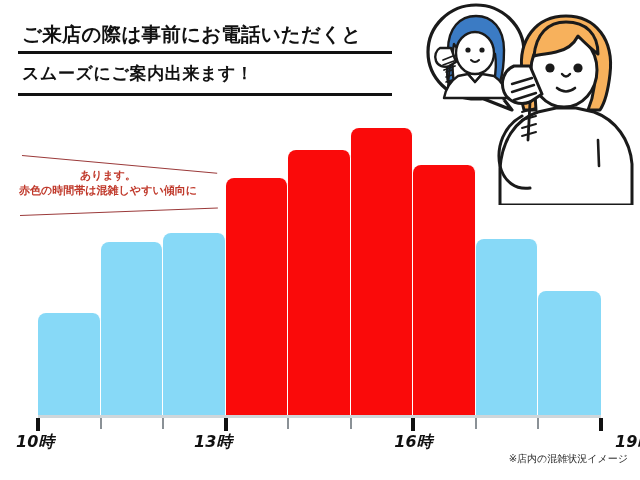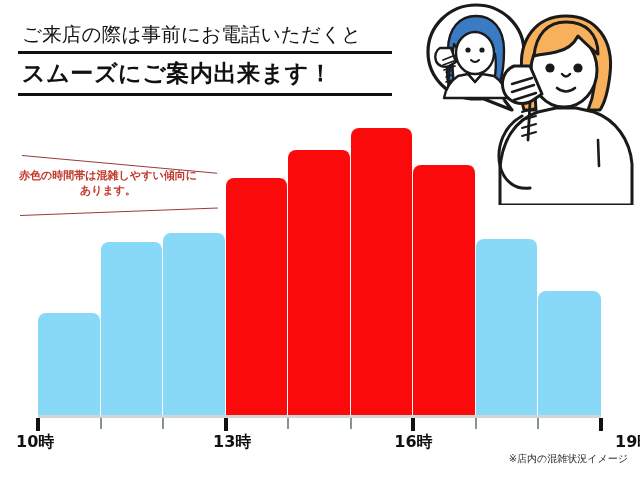--- a/index.html
+++ b/index.html
@@ -26,35 +26,35 @@
 
   
   .headline-block {
     position: absolute;
     left: 18px;
     top: 22px;
     width: 376px;
   }
   .headline-line1 {
     font-size: 19.5px;
-    font-weight: 400;
+    font-weight: 700;
     color: #111111;
     letter-spacing: 0.2px;
     line-height: 26px;
     white-space: nowrap;
     padding-left: 4px;
   }
   .rule {
     width: 374px;
     height: 3px;
     background: #111111;
     margin-top: 3px;
   }
   .headline-line2 {
-    font-size: 23px;
+    font-size: 17px;
     font-weight: 700;
     color: #111111;
     letter-spacing: 0.6px;
     line-height: 34px;
     white-space: nowrap;
     padding-left: 4px;
     margin-top: 2px;
   }
 
   
@@ -90,20 +90,21 @@
     transform: rotate(-2.2deg);
   }
 
   
   .chart-area {
     position: absolute;
     left: 0;
     top: 0;
     width: 640px;
     height: 480px;
+    font-style: italic;
   }
   .bars-layer {
     position: absolute;
     left: 38px;
     top: 110px;
     width: 563px;
     height: 307px;
   }
   .bar {
     position: absolute;
@@ -226,22 +227,22 @@
         <path d="M94 84 L114 78 M94 92 L116 85 M96 100 L118 93" stroke="#1a1a1a" stroke-width="2.4" stroke-linecap="round"></path>
         <path d="M112 102 L110 140" stroke="#1a1a1a" stroke-width="2.8" stroke-linecap="round"></path>
         <path d="M104 112 L118 108 M104 120 L118 116 M104 128 L118 124 M104 136 L118 132" stroke="#1a1a1a" stroke-width="2" stroke-linecap="round"></path>
       </g>
     </svg>
   </div>
 
   <div class="annot-line-top"></div>
   <div class="annot-line-bottom"></div>
   <div class="annotation">
+    <div>あります。</div>
     <div>赤色の時間帯は混雑しやすい傾向に</div>
-    <div>あります。</div>
   </div>
 
   <div class="chart-area">
     <div class="bars-layer" id="bars-layer">
         <div class="bar" style="left: 0px; width: 62.5556px; height: 104.38px; background: rgb(135, 217, 247);"></div>
         <div class="bar" style="left: 62.5556px; width: 62.5556px; height: 174.99px; background: rgb(135, 217, 247);"></div>
         <div class="bar" style="left: 125.111px; width: 62.5556px; height: 184.2px; background: rgb(135, 217, 247);"></div>
         <div class="bar" style="left: 187.667px; width: 62.5556px; height: 239.46px; background: rgb(250, 10, 10);"></div>
         <div class="bar" style="left: 250.222px; width: 62.5556px; height: 267.09px; background: rgb(250, 10, 10);"></div>
         <div class="bar" style="left: 312.778px; width: 62.5556px; height: 288.58px; background: rgb(250, 10, 10);"></div>
@@ -257,21 +258,21 @@
         <div class="tick major" style="left: 223.667px;"></div>
         <div class="tick minor" style="left: 287.222px;"></div>
         <div class="tick minor" style="left: 349.778px;"></div>
         <div class="tick major" style="left: 411.333px;"></div>
         <div class="tick minor" style="left: 474.889px;"></div>
         <div class="tick minor" style="left: 537.444px;"></div>
         <div class="tick major" style="left: 599px;"></div>
       </div>
     <div id="labels-layer">
         <div class="axis-label" style="left: 16px;">10時</div>
-        <div class="axis-label" style="left: 213px;">13時</div>
+        <div class="axis-label" style="left: 194px;">13時</div>
         <div class="axis-label" style="left: 394.333px; text-align: right;">16時</div>
         <div class="axis-label" style="left: 615px;">19時</div>
       </div>
   </div>
 
   <div class="footnote">※店内の混雑状況イメージ</div>
 
 </div>
 
 </body></html>

